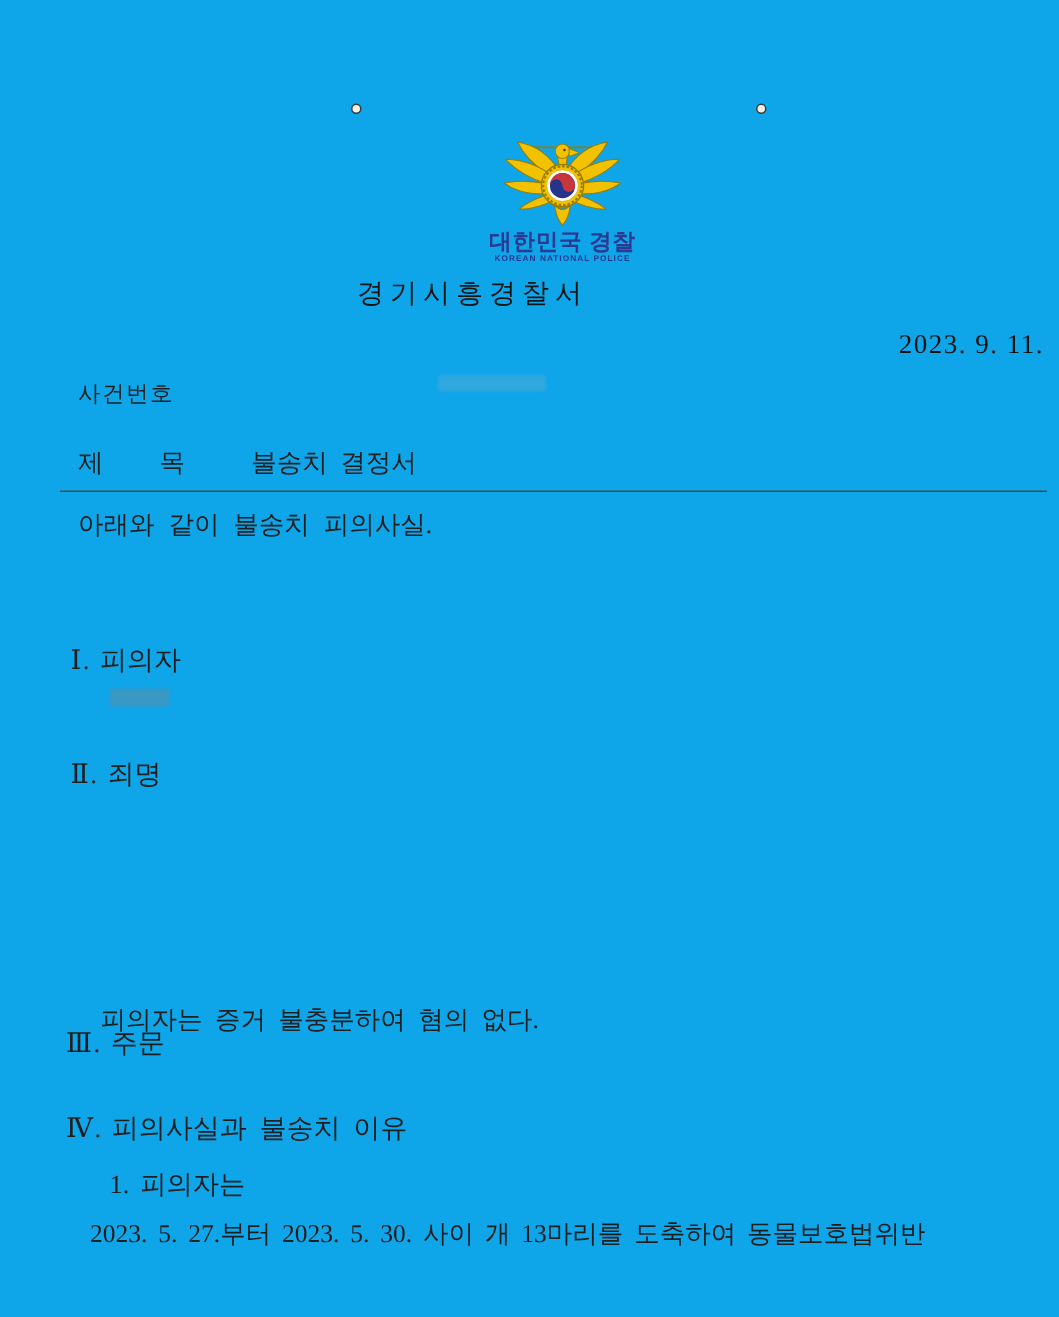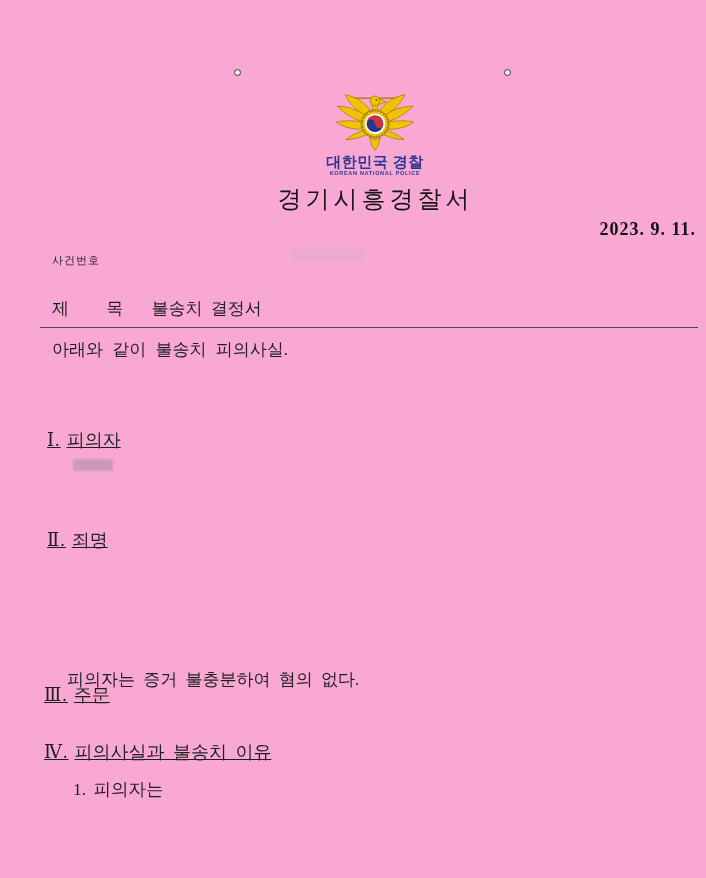--- a/index.html
+++ b/index.html
@@ -1,19 +1,19 @@
 <!DOCTYPE html>
 <html><head>
 <meta charset="utf-8">
 <style>
   html,body{margin:0;padding:0;background:#ffffff;}
   .page{
     position:relative;
     width:706px;height:878px;
-    background:#f9a8d4;
+    background:#0ea5e9;
     font-family:"Liberation Serif","DejaVu Serif",serif;
     color:#1f1f1f;
     overflow:hidden;
   }
   .punch-dot{
     position:absolute;top:69px;width:5px;height:5px;
     border:1.6px solid #3a3a3a;border-radius:50%;
     background:#f2efe9;
   }
   .dot-left{left:234px;}
@@ -28,42 +28,42 @@
     font-weight:bold;font-size:15px;color:#2b3990;
     letter-spacing:0.5px;margin-top:2px;
   }
   .org-en{
     font-family:"Liberation Sans","DejaVu Sans",sans-serif;
     font-weight:bold;font-size:5.5px;color:#2b3990;
     letter-spacing:0.7px;margin-top:2px;
   }
   .station-title{
     position:absolute;top:183px;left:238px;width:275px;
-    font-size:24px;letter-spacing:4px;text-align:center;
+    font-size:18px;letter-spacing:4px;text-align:left;
     font-weight:500;color:#151515;white-space:nowrap;
   }
   .doc-date{
     position:absolute;top:219px;right:10px;
-    font-size:18px;font-weight:bold;color:#111;
+    font-size:18px;font-weight:normal;color:#111;
     letter-spacing:1px;
   }
   .line-row{position:absolute;white-space:nowrap;}
-  .case-label{top:253px;left:52px;font-size:11px;letter-spacing:1px;text-align:center;}
+  .case-label{top:253px;left:52px;font-size:15px;letter-spacing:1px;text-align:center;}
   .title-row{top:297px;left:52px;font-size:17px;}
   .title-row .mok{margin-left:33px;}
-  .title-row .title-val{margin-left:24px;word-spacing:4px;}
+  .title-row .title-val{margin-left:40px;word-spacing:4px;}
   .divider{
     position:absolute;top:327px;left:40px;width:658px;
     border-top:1.6px solid #4a4a4a;height:0;
   }
   .intro-line{top:338px;left:52px;font-size:17px;word-spacing:5px;}
-  .sec{font-size:18px;word-spacing:4px;text-decoration:underline;}
+  .sec{font-size:18px;word-spacing:4px;}
   .sec .rn{letter-spacing:1px;margin-right:6px;}
   .sec1{top:428px;left:47px;}
-  .sec2{top:528px;left:47px;text-align:right;}
+  .sec2{top:504px;left:47px;text-align:right;}
   .sec2-body{top:561px;left:67px;font-size:17px;}
   .sec3{top:636px;left:44px;margin-top:47px;}
   .sec3-body{top:668px;left:67px;font-size:17px;word-spacing:4px;}
   .sec4{top:740px;left:44px;}
   .sub1{top:777px;left:73px;font-size:17.5px;word-spacing:3px;}
   .fact-line{top:811px;left:60px;font-size:17px;word-spacing:3px;}
   .smudge{
     position:absolute;border-radius:2px;
     filter:blur(1.2px);
   }
@@ -157,14 +157,15 @@
 
   <div class="line-row sec sec4">
     <span class="rn">Ⅳ.</span><span>피의사실과 불송치 이유</span>
   </div>
 
   <div class="line-row sub1">
     <span>1.</span>
     <span>피의자는</span>
   </div>
 
+  <div class="line-row fact-line">2023. 5. 27.부터 2023. 5. 30. 사이 개 13마리를 도축하여 동물보호법위반</div>
 
 </div>
 
 </body></html>

